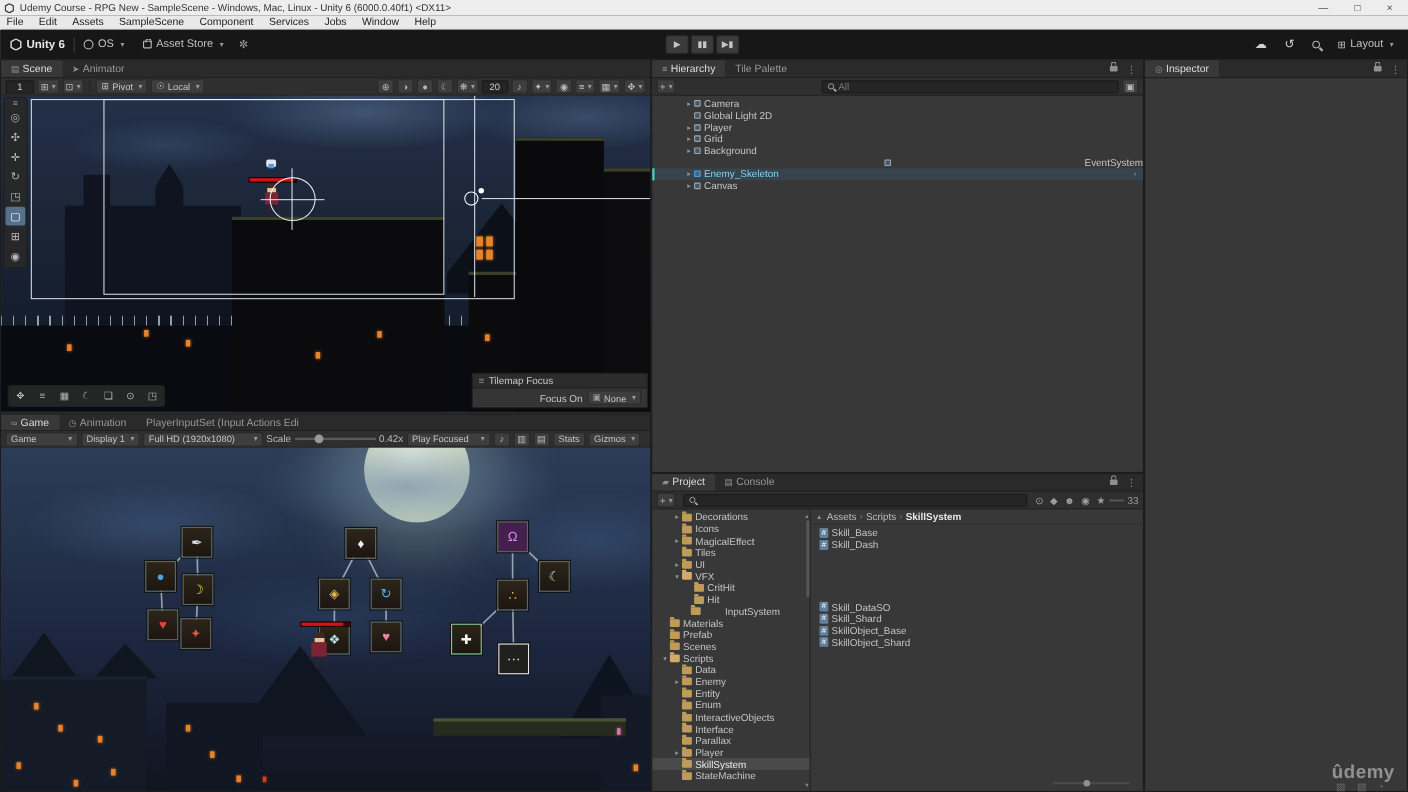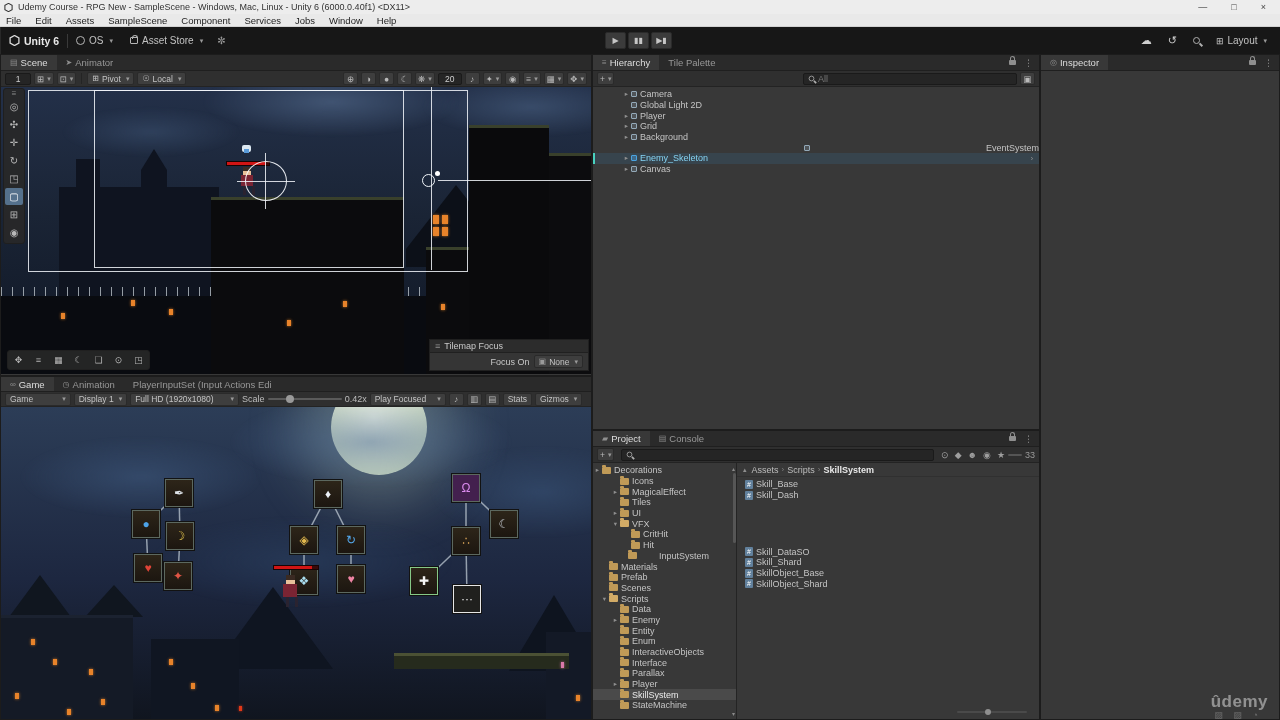--- a/index.html
+++ b/index.html
@@ -505,21 +505,21 @@
         <span class="lockico"></span>
         <span class="dots">⋮</span>
       </span>
     </div>
   <div class="ptool">
     <span class="ibtn">
         <span>+</span>
         <span class="caret">▾</span>
       </span>
     <span style="flex:1"></span>
-    <span class="searchbox" style="width:214px">
+    <span class="searchbox" style="width:270px">
       <span class="mag" style="transform:scale(.8)"></span>
       <span class="ph">All</span>
     </span>
     <span class="ibtn">▣</span>
   </div>
   <div id="h-tree" style="padding-top:2px">
       <div class="trow" style="padding-left: 29px;">
         <span class="arr">▸</span>
         <span class="cube"></span>
         <span class="lbl">Camera</span>
@@ -592,21 +592,21 @@
         <span style="color: rgb(158, 158, 158); font-size: 9px;">☻</span>
         <span style="color: rgb(158, 158, 158); font-size: 9px;">◉</span>
         <span style="color: rgb(158, 158, 158); font-size: 9px;">★</span>
       </span>
     <span style="width:14px;height:2px;background:#555;border-radius:1px"></span>
     <span style="color:#9a9a9a">33</span>
   </div>
   <div style="display:flex;height:256px">
     <div style="width:144px;position:relative;border-right:1px solid #242424;overflow:hidden">
       <div id="p-tree" style="padding-top:2px">
-          <div class="trow" style="">
+          <div class="trow" style="padding-left: 18px;">
             <span class="arr">▸</span>
             <span class="fold"></span>
             <span class="lbl">Decorations</span>
           </div>
           <div class="trow" style="padding-left: 18px;">
             <span class="arr"></span>
             <span class="fold"></span>
             <span class="lbl">Icons</span>
           </div>
           <div class="trow" style="padding-left: 18px;">

